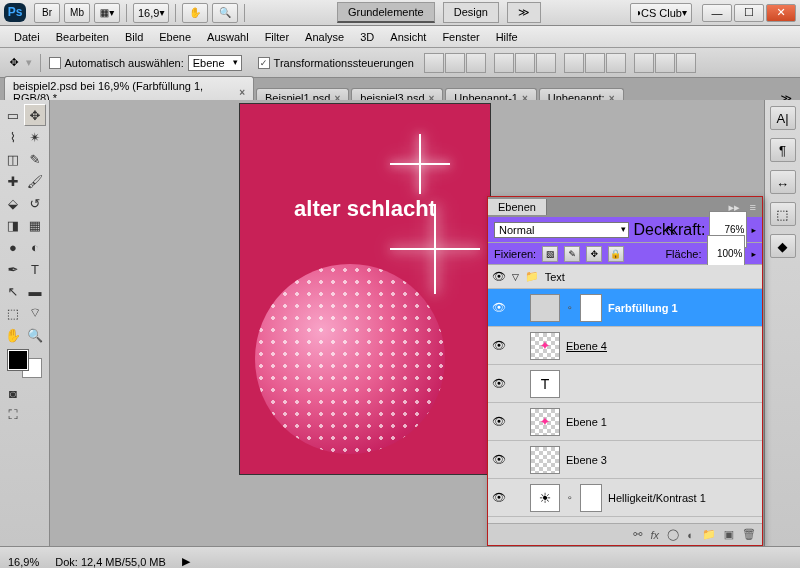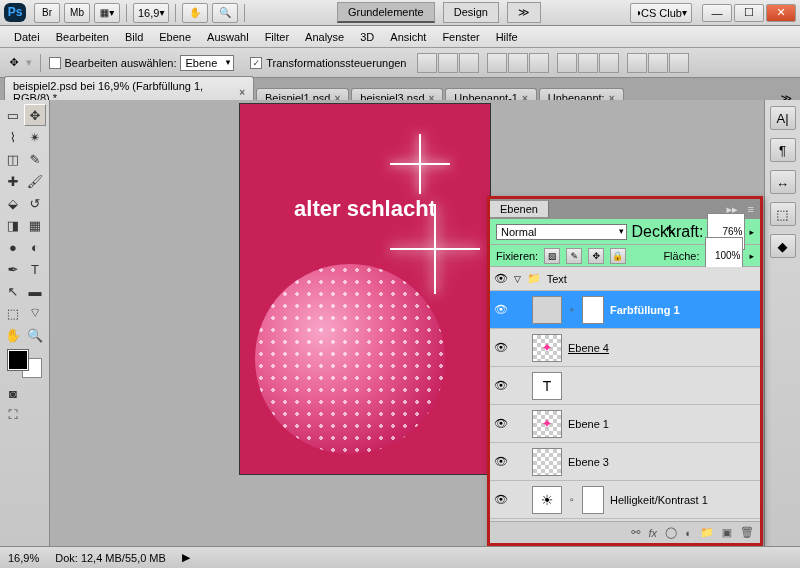--- a/index.html
+++ b/index.html
@@ -44,41 +44,41 @@
 .sparkle{position:absolute;top:30px;right:40px;width:60px;height:60px}
 .sparkle::before,.sparkle::after{content:"";position:absolute;background:#fff;box-shadow:0 0 10px #fff,0 0 20px #fff}
 .sparkle::before{width:2px;height:60px;left:29px}
 .sparkle::after{width:60px;height:2px;top:29px}
 .sparkle2{position:absolute;top:100px;right:10px;width:90px;height:90px}
 .sparkle2::before,.sparkle2::after{content:"";position:absolute;background:#fff;box-shadow:0 0 12px #fff,0 0 24px #fff}
 .sparkle2::before{width:2px;height:90px;left:44px}
 .sparkle2::after{width:90px;height:2px;top:44px}
 .right-rail{width:36px;background:linear-gradient(#d9d9d9,#c6c6c6);border-left:1px solid #888;display:flex;flex-direction:column;align-items:center;padding-top:6px;gap:8px}
 .rail-btn{width:26px;height:24px;background:linear-gradient(#e8e8e8,#ccc);border:1px solid #999;border-radius:2px;display:flex;align-items:center;justify-content:center;font-size:13px}
-.panel{position:absolute;left:487px;top:196px;width:276px;height:350px;background:#86efac;border:3px solid #b91c1c;box-shadow:2px 2px 6px rgba(0,0,0,.3);display:flex;flex-direction:column}
+.panel{position:absolute;left:487px;top:196px;width:276px;height:350px;background:#8b5cf6;border:1px solid #b91c1c;box-shadow:2px 2px 6px rgba(0,0,0,.3);display:flex;flex-direction:column}
 .panel-tab{height:20px;background:#919191;display:flex;align-items:center}
 .panel-tab-lbl{background:#d9d9d9;padding:2px 10px;font-size:11px;border-right:1px solid #777}
 .panel-ctl{height:26px;display:flex;align-items:center;padding:0 6px;gap:4px;border-bottom:1px solid #aaa}
 .panel-sel{flex:1}
 .pct-input{width:38px;background:#fff;border:1px solid #888;padding:12px 2px;font-size:10px;text-align:right}
 .panel-lock{height:22px;display:flex;align-items:center;padding:0 6px;gap:6px;font-size:10px;border-bottom:1px solid #aaa}
 .lock-btn{width:16px;height:16px;background:linear-gradient(#eee,#ccc);border:1px solid #999;font-size:9px;display:flex;align-items:center;justify-content:center}
 .layer-list{flex:1;background:#dedede;overflow:hidden}
 .layer{height:38px;display:flex;align-items:center;border-bottom:1px solid #bbb;padding:0 4px;gap:6px}
 .layer.group{height:24px}
 .layer.sel{background:#3399ff;color:#fff}
 .eye{width:14px;text-align:center;font-size:11px}
 .thumb{width:30px;height:28px;background:#fff;border:1px solid #888;display:flex;align-items:center;justify-content:center;font-size:14px}
 .thumb.checker{background:repeating-conic-gradient(#ccc 0 25%,#fff 0 50%) 0 0/8px 8px}
 .thumb.mask{width:22px;background:#fff}
 .link-dot{width:8px;font-size:9px;color:#555}
 .lname{font-size:11px}
 .layer.sel .lname{font-weight:bold}
 .panel-foot{height:22px;background:#cfcfcf;border-top:1px solid #aaa;display:flex;align-items:center;justify-content:flex-end;padding:0 6px;gap:8px;font-size:11px;color:#555}
-.statusbar{position:absolute;bottom:0;left:0;right:0;height:22px;background:linear-gradient(#dcdcdc,#c8c8c8);border-top:1px solid #888;display:flex;align-items:center;padding:0 8px;gap:16px;font-size:10px}
+.statusbar{position:absolute;bottom:0;left:0;right:0;height:22px;background:linear-gradient(#dcdcdc,#c8c8c8);border-top:1px solid #888;display:flex;align-items:flex-end;padding:0 8px;gap:16px;font-size:10px}
 .cursor{position:absolute;left:665px;top:222px;font-size:14px;color:#000;z-index:50;pointer-events:none}
 </style>
 </head>
 <body>
 
 <div class="titlebar">
   <div class="ps-icon">Ps</div>
   <div class="tb-btn">Br</div>
   <div class="tb-btn">Mb</div>
   <div class="tb-btn">▦▾</div>
@@ -113,21 +113,21 @@
     <div class="menu-item">Ansicht</div>
     <div class="menu-item">Fenster</div>
     <div class="menu-item">Hilfe</div>
   </div>
 
 <div class="optbar">
   <div class="move-icon">✥</div>
   <span style="color:#999">▾</span>
   <div class="tb-sep"></div>
   <span class="checkbox"></span>
-  <span>Bearbeiten auswählen:</span>
+  <span>Automatisch auswählen:</span>
   <span class="combo">Ebene</span>
   <span style="width:8px"></span>
   <span class="checkbox">✓</span>
   <span>Transformationssteuerungen</span>
   <div class="align-grp">
     <div class="align-btn"></div>
       <div class="align-btn"></div>
       <div class="align-btn"></div>
     <div style="width:6px"></div>
     <div class="align-btn"></div>

